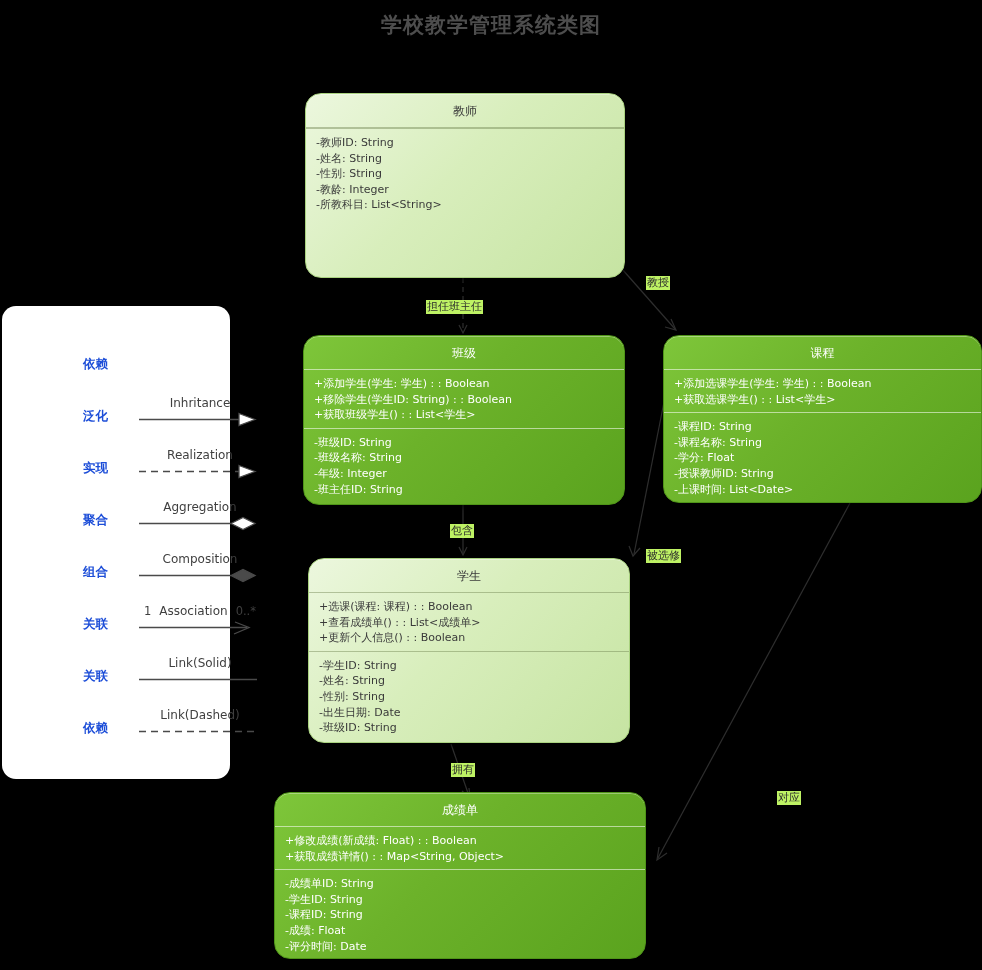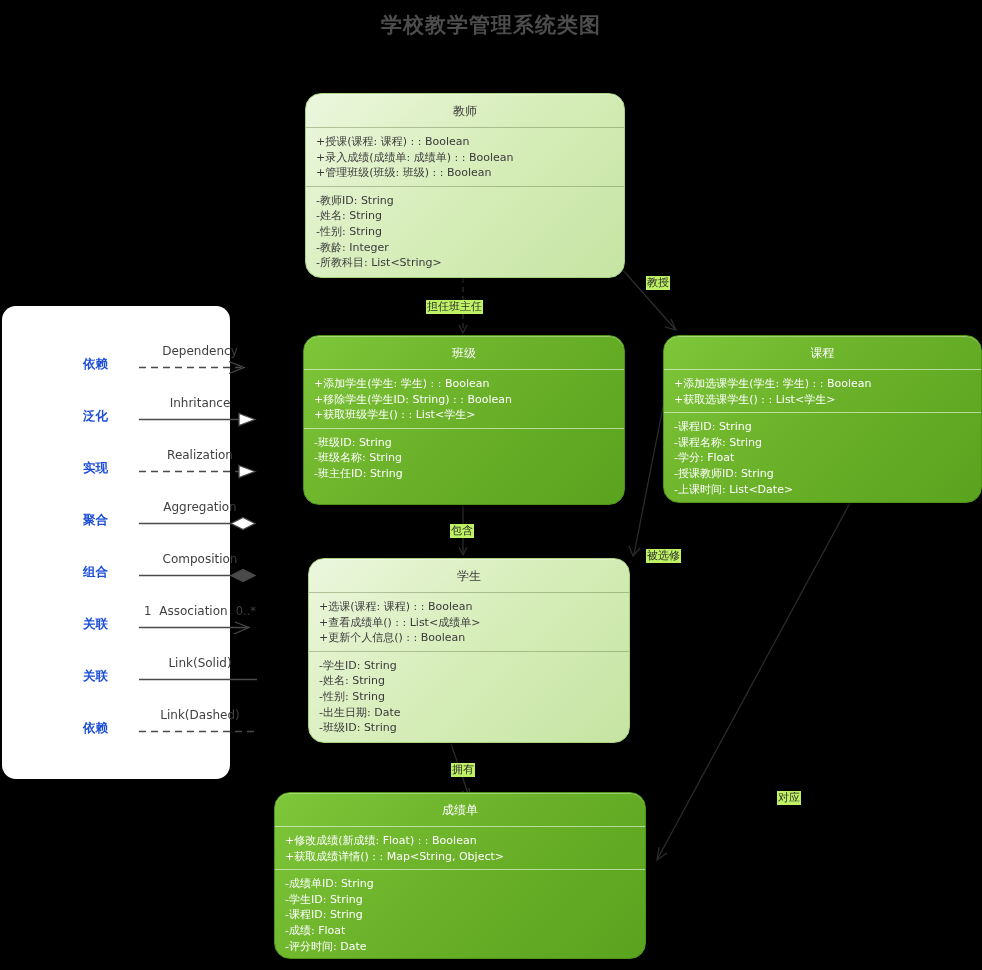--- a/index.html
+++ b/index.html
@@ -89,31 +89,20 @@
 
     <path d="M850 503 L658 858"></path>
     <path d="M659 847 L657 860 L667 853"></path>
   </g>
 </svg>
 
 <div class="legend">
   <div id="legend-rows">
       <div class="legend-row">
         <span class="legend-cn">依赖</span>
-        <div class="legend-sym">
-          <div class="sym-labels">
-            <span class="sym-en">Dependency</span>
-          </div>
-          <svg width="126" height="17">
-            <g stroke="#4a4a4a" fill="none" stroke-width="1.3">
-              <line x1="2" y1="8.5" x2="104" y2="8.5" stroke-dasharray="7 5"></line>
-              <path d="M92 2.5 L107 8.5 L92 14.5"></path>
-            </g>
-          </svg>
-        </div>
       </div>
       <div class="legend-row">
         <span class="legend-cn">泛化</span>
         <div class="legend-sym">
           <div class="sym-labels">
             <span class="sym-en">Inhritance</span>
           </div>
           <svg width="126" height="17">
             <g stroke="#4a4a4a" fill="none" stroke-width="1.3">
               <line x1="2" y1="8.5" x2="102" y2="8.5"></line>
@@ -205,31 +194,30 @@
             </g>
           </svg>
         </div>
       </div>
     </div>
 </div>
 
 <section class="uml-class light" style="left:305px;top:93px;width:320px;height:185px;">
   <div class="uml-title">教师</div>
   <div class="sep"></div>
-  <div class="uml-section"><div class="member">+授课(课程: 课程) : : Boolean</div><div class="member">+录入成绩(成绩单: 成绩单) : : Boolean</div><div class="member">+管理班级(班级: 班级) : : Boolean</div></div>
   <div class="sep"></div>
   <div class="uml-section"><div class="member">-教师ID: String</div><div class="member">-姓名: String</div><div class="member">-性别: String</div><div class="member">-教龄: Integer</div><div class="member">-所教科目: List&lt;String&gt;</div></div>
 </section>
 
 <section class="uml-class dark" style="left:303px;top:335px;width:322px;height:170px;">
   <div class="uml-title">班级</div>
   <div class="sep"></div>
   <div class="uml-section"><div class="member">+添加学生(学生: 学生) : : Boolean</div><div class="member">+移除学生(学生ID: String) : : Boolean</div><div class="member">+获取班级学生() : : List&lt;学生&gt;</div></div>
   <div class="sep"></div>
-  <div class="uml-section"><div class="member">-班级ID: String</div><div class="member">-班级名称: String</div><div class="member">-班主任ID: String</div></div>
+  <div class="uml-section"><div class="member">-班级ID: String</div><div class="member">-班级名称: String</div><div class="member">-年级: Integer</div><div class="member">-班主任ID: String</div></div>
 </section>
 
 <section class="uml-class dark" style="left:663px;top:335px;width:319px;height:168px;">
   <div class="uml-title">课程</div>
   <div class="sep"></div>
   <div class="uml-section"><div class="member">+添加选课学生(学生: 学生) : : Boolean</div><div class="member">+获取选课学生() : : List&lt;学生&gt;</div></div>
   <div class="sep"></div>
   <div class="uml-section"><div class="member">-课程ID: String</div><div class="member">-课程名称: String</div><div class="member">-学分: Float</div><div class="member">-授课教师ID: String</div><div class="member">-上课时间: List&lt;Date&gt;</div></div>
 </section>
 

